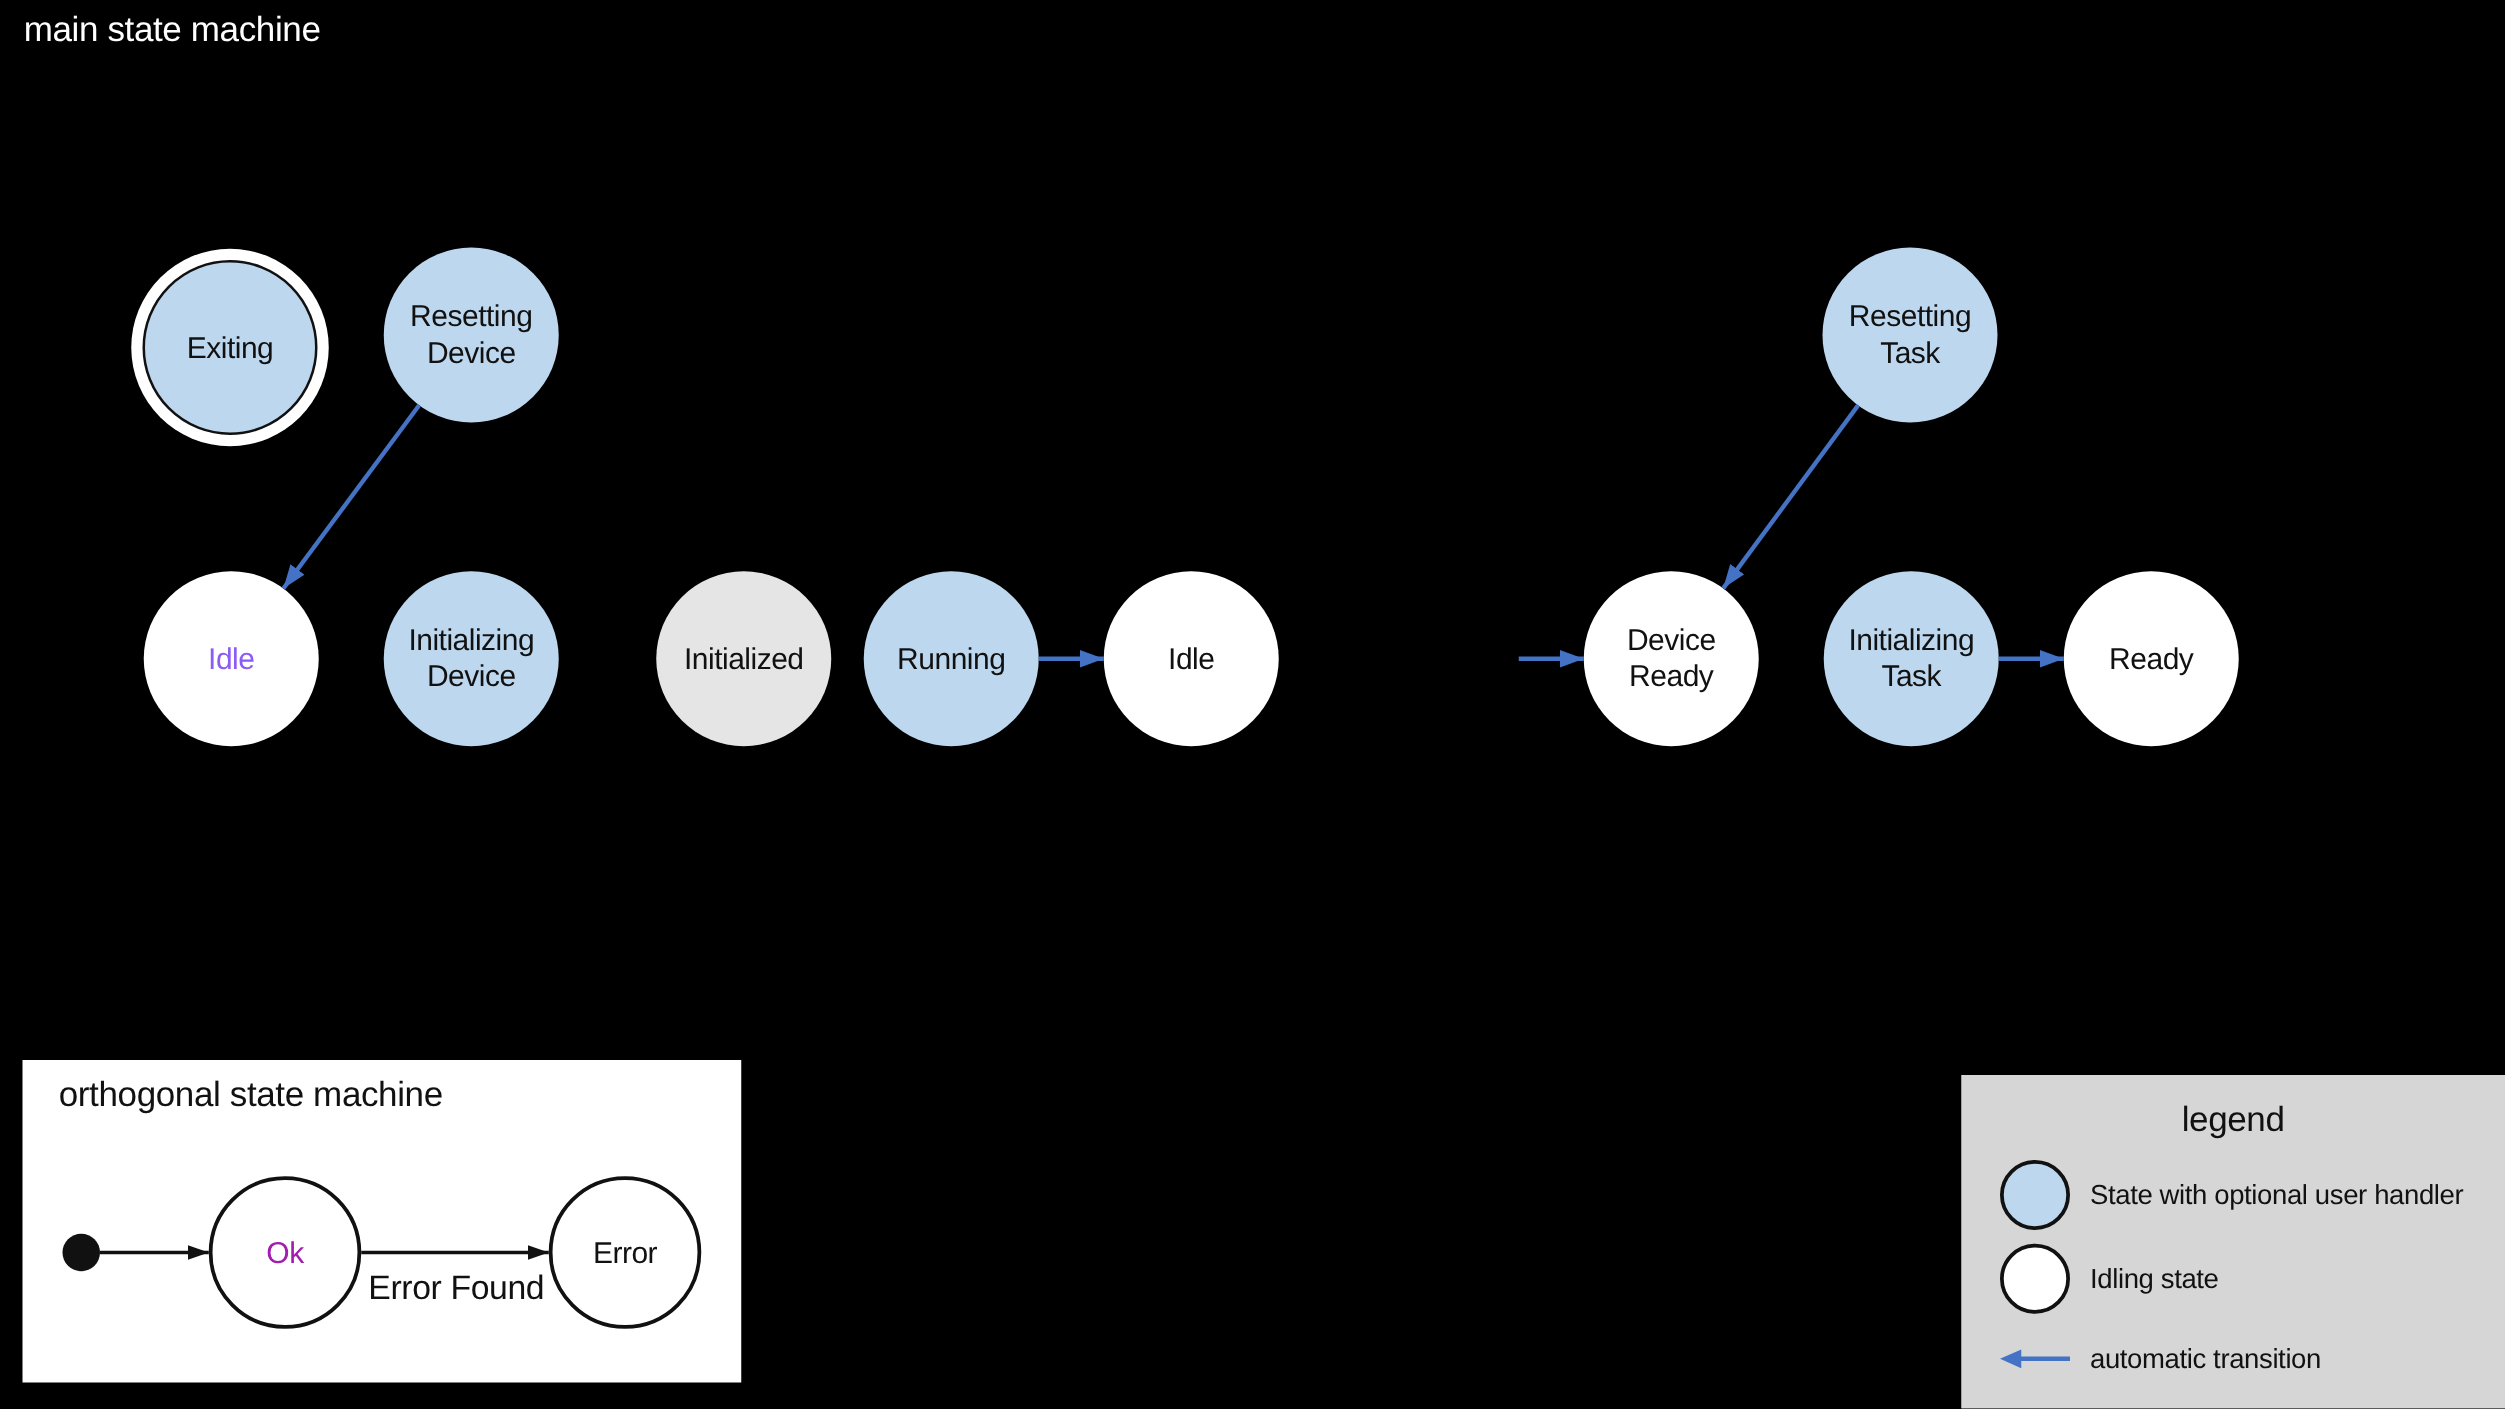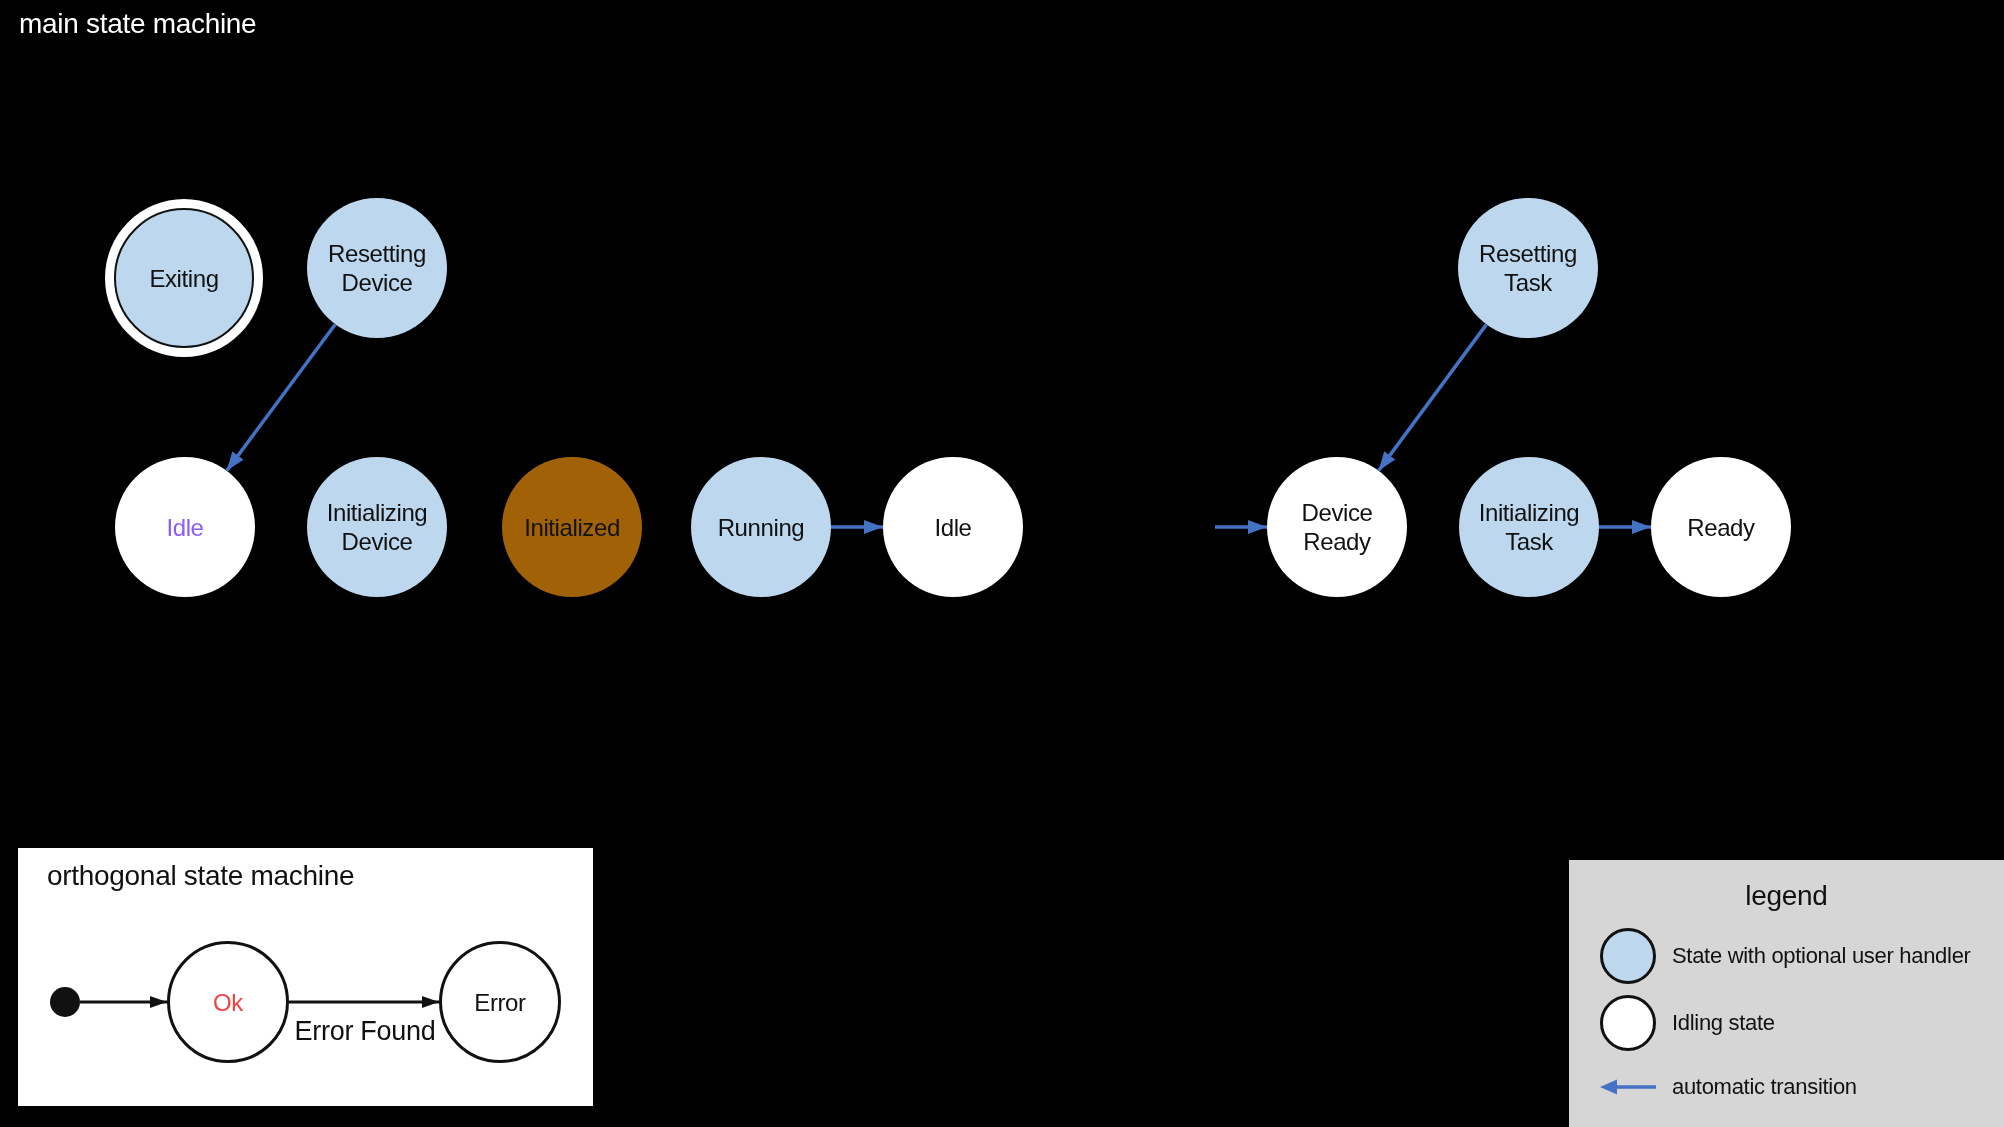--- a/index.html
+++ b/index.html
@@ -74,21 +74,21 @@
       <span class="lbl" style="color: rgb(17, 17, 17);">Resetting
 Device</span>
     </div>
     <div class="state" style="left: 115px; top: 457px; width: 140px; height: 140px; background: rgb(255, 255, 255);">
       <span class="lbl" style="color: #8b5cf6;">Idle</span>
     </div>
     <div class="state" style="left: 307px; top: 457px; width: 140px; height: 140px; background: rgb(189, 215, 238);">
       <span class="lbl" style="color: rgb(17, 17, 17);">Initializing
 Device</span>
     </div>
-    <div class="state" style="left: 502px; top: 457px; width: 140px; height: 140px; background: #a16207;">
+    <div class="state" style="left: 525px; top: 457px; width: 140px; height: 140px; background: #e5e5e5;">
       <span class="lbl" style="color: rgb(17, 17, 17);">Initialized</span>
     </div>
     <div class="state" style="left: 691px; top: 457px; width: 140px; height: 140px; background: rgb(189, 215, 238);">
       <span class="lbl" style="color: rgb(17, 17, 17);">Running</span>
     </div>
     <div class="state" style="left: 883px; top: 457px; width: 140px; height: 140px; background: rgb(255, 255, 255);">
       <span class="lbl" style="color: rgb(17, 17, 17);">Idle</span>
     </div>
     <div class="state" style="left: 1267px; top: 457px; width: 140px; height: 140px; background: rgb(255, 255, 255);">
       <span class="lbl" style="color: rgb(17, 17, 17);">Device
@@ -100,21 +100,21 @@
     </div>
     <div class="state" style="left: 1458px; top: 198px; width: 140px; height: 140px; background: rgb(189, 215, 238);">
       <span class="lbl" style="color: rgb(17, 17, 17);">Resetting
 Task</span>
     </div>
     <div class="state" style="left: 1651px; top: 457px; width: 140px; height: 140px; background: rgb(255, 255, 255);">
       <span class="lbl" style="color: rgb(17, 17, 17);">Ready</span>
     </div>
     <div class="state" style="left: 50px; top: 987px; width: 30px; height: 30px; background: rgb(17, 17, 17);"></div>
     <div class="state" style="left: 167px; top: 941px; width: 122px; height: 122px; background: rgb(255, 255, 255); border: 3px solid rgb(17, 17, 17);">
-      <span class="lbl" style="color: #ef4444;">Ok</span>
+      <span class="lbl" style="color: #a21caf;">Ok</span>
     </div>
     <div class="state" style="left: 439px; top: 941px; width: 122px; height: 122px; background: rgb(255, 255, 255); border: 3px solid rgb(17, 17, 17);">
       <span class="lbl" style="color: rgb(17, 17, 17);">Error</span>
     </div>
     <div class="trans-label" style="left: 365px; top: 1031px; color: rgb(17, 17, 17);">Error Found</div>
     <svg width="2004" height="1127" id="arrows">
       <defs>
         <marker id="mk-main" markerUnits="userSpaceOnUse" markerWidth="19" markerHeight="14" refX="19" refY="7" orient="auto">
           <path d="M0,0 L19,7 L0,14 z" fill="#4472c4"></path>
         </marker>

